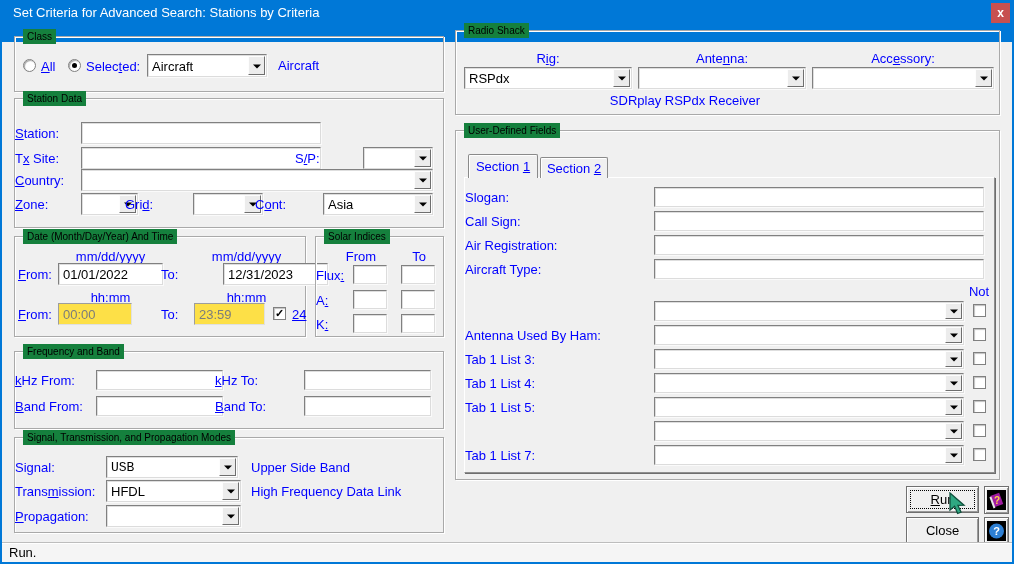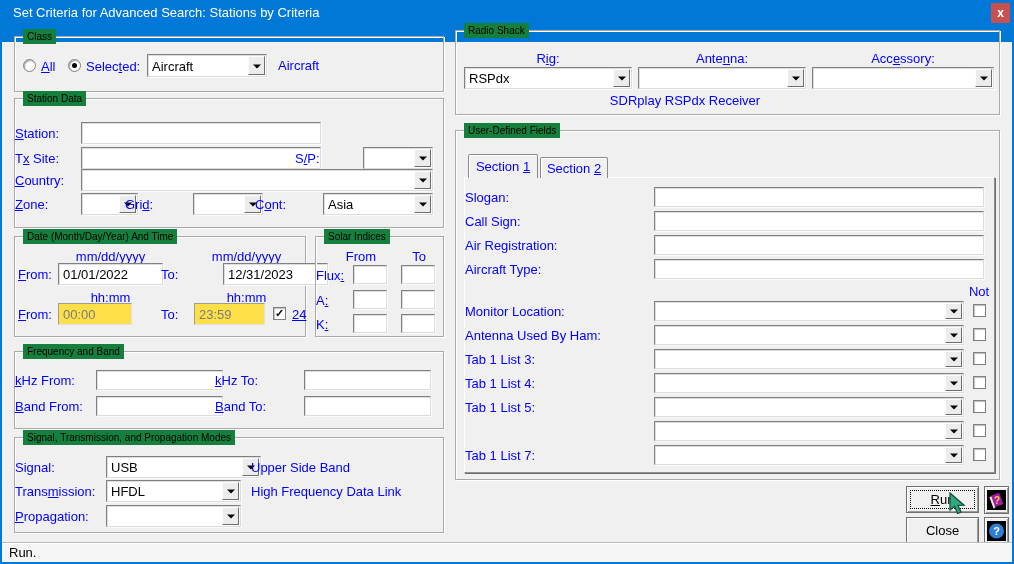--- a/index.html
+++ b/index.html
@@ -152,21 +152,21 @@
     <input class="tb" style="left: 289px; top: 18px; width: 127px; height: 20px;" value="">
     <span class="lbl r" style="left:0;width:76px;top:47px;"><u>B</u>and From:</span>
     <input class="tb" style="left: 81px; top: 44px; width: 127px; height: 20px;" value="">
     <span class="lbl r" style="left:200px;width:81px;top:47px;"><u>B</u>and To:</span>
     <input class="tb" style="left: 289px; top: 44px; width: 127px; height: 20px;" value="">
   </div>
 
   <div class="gb" style="left:14px;top:437px;width:430px;height:96px;">
     <span class="gb-title">Signal, Transmission, and Propagation Modes</span>
     <span class="lbl r" style="left:0;width:84px;top:22px;">Si<u>g</u>nal:</span>
-    <div class="combo" style="left:91px;top:18px;width:155px;height:22px;">
+    <div class="combo" style="left:91px;top:18px;width:132px;height:22px;font-family:Liberation Mono, monospace;">
       <span class="val">USB</span>
       <span class="dd"></span>
     </div>
     <span class="lbl" style="left:236px;top:22px;">Upper Side Band</span>
     <span class="lbl r" style="left:0;width:84px;top:46px;">Trans<u>m</u>ission:</span>
     <div class="combo" style="left:91px;top:42px;width:135px;height:22px;">
       <span class="val">HFDL</span>
       <span class="dd"></span>
     </div>
     <span class="lbl" style="left:236px;top:46px;">High Frequency Data Link</span>
@@ -206,21 +206,20 @@
       <input class="tb" style="left: 189px; top: 9px; width: 330px; height: 20px;" value="">
       <span class="lbl r" style="left:0;width:182px;top:36px;">Call Sign:</span>
       <input class="tb" style="left: 189px; top: 33px; width: 330px; height: 20px;" value="">
       <span class="lbl r" style="left:0;width:182px;top:60px;">Air Registration:</span>
       <input class="tb" style="left: 189px; top: 57px; width: 330px; height: 20px;" value="">
       <span class="lbl r" style="left:0;width:182px;top:84px;">Aircraft Type:</span>
       <input class="tb" style="left: 189px; top: 81px; width: 330px; height: 20px;" value="">
 
       <span class="lbl c" style="left:494px;width:40px;top:106px;">Not</span>
 
-      <span class="lbl r" style="left:0;width:182px;top:126px;">Monitor Location:</span>
       <div class="combo" style="left:189px;top:123px;width:310px;height:20px;">
         <span class="val"></span>
         <span class="dd"></span>
       </div>
       <span class="checkbox" style="left:508px;top:126px;"></span>
 
       <span class="lbl r" style="left:0;width:182px;top:150px;">Antenna Used By Ham:</span>
       <div class="combo" style="left:189px;top:147px;width:310px;height:20px;">
         <span class="val"></span>
         <span class="dd"></span>

